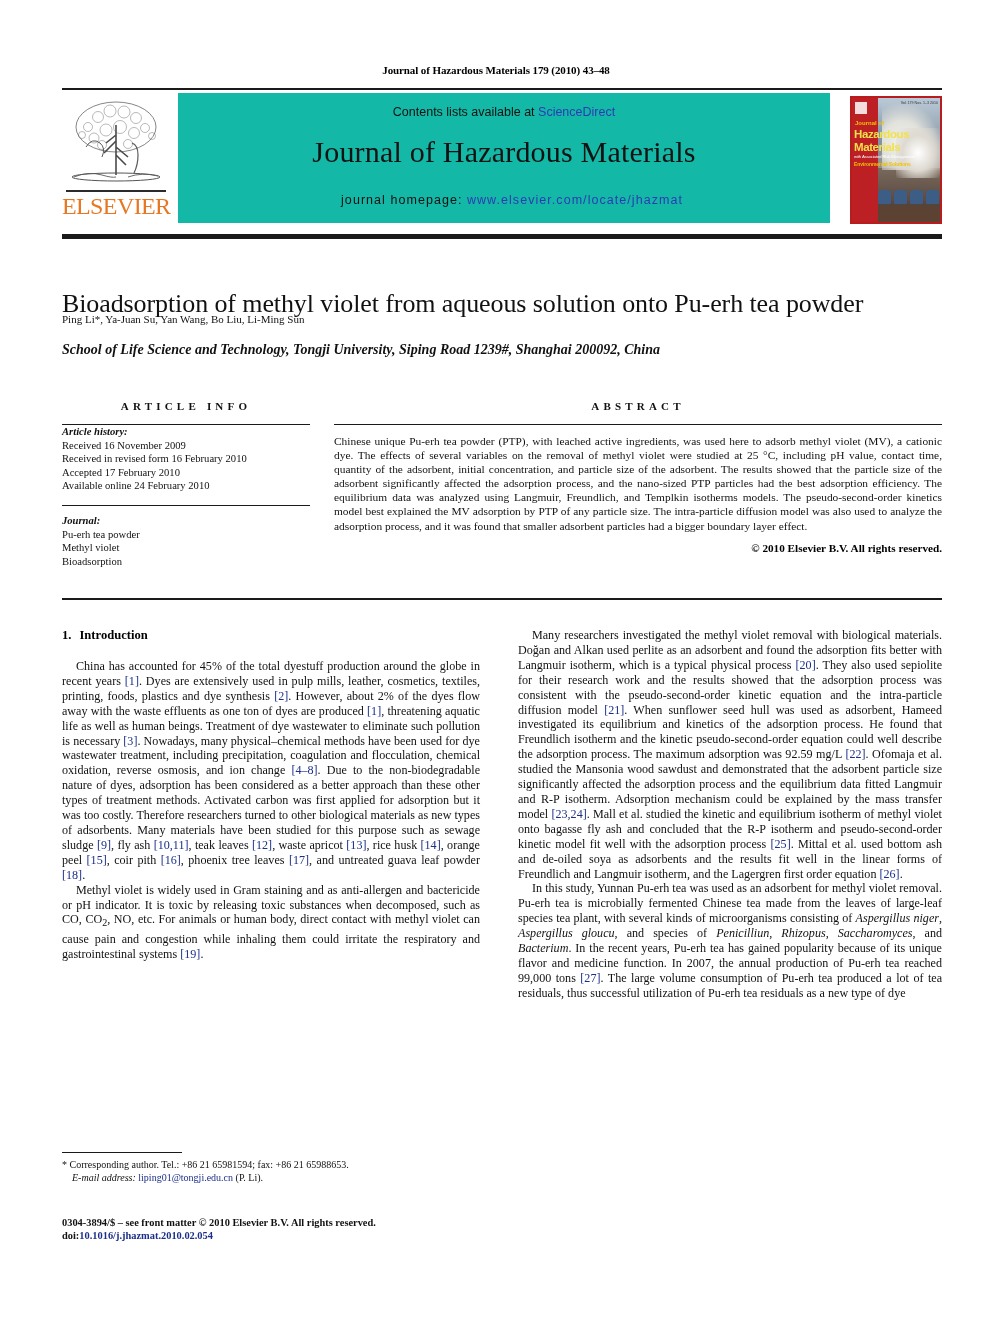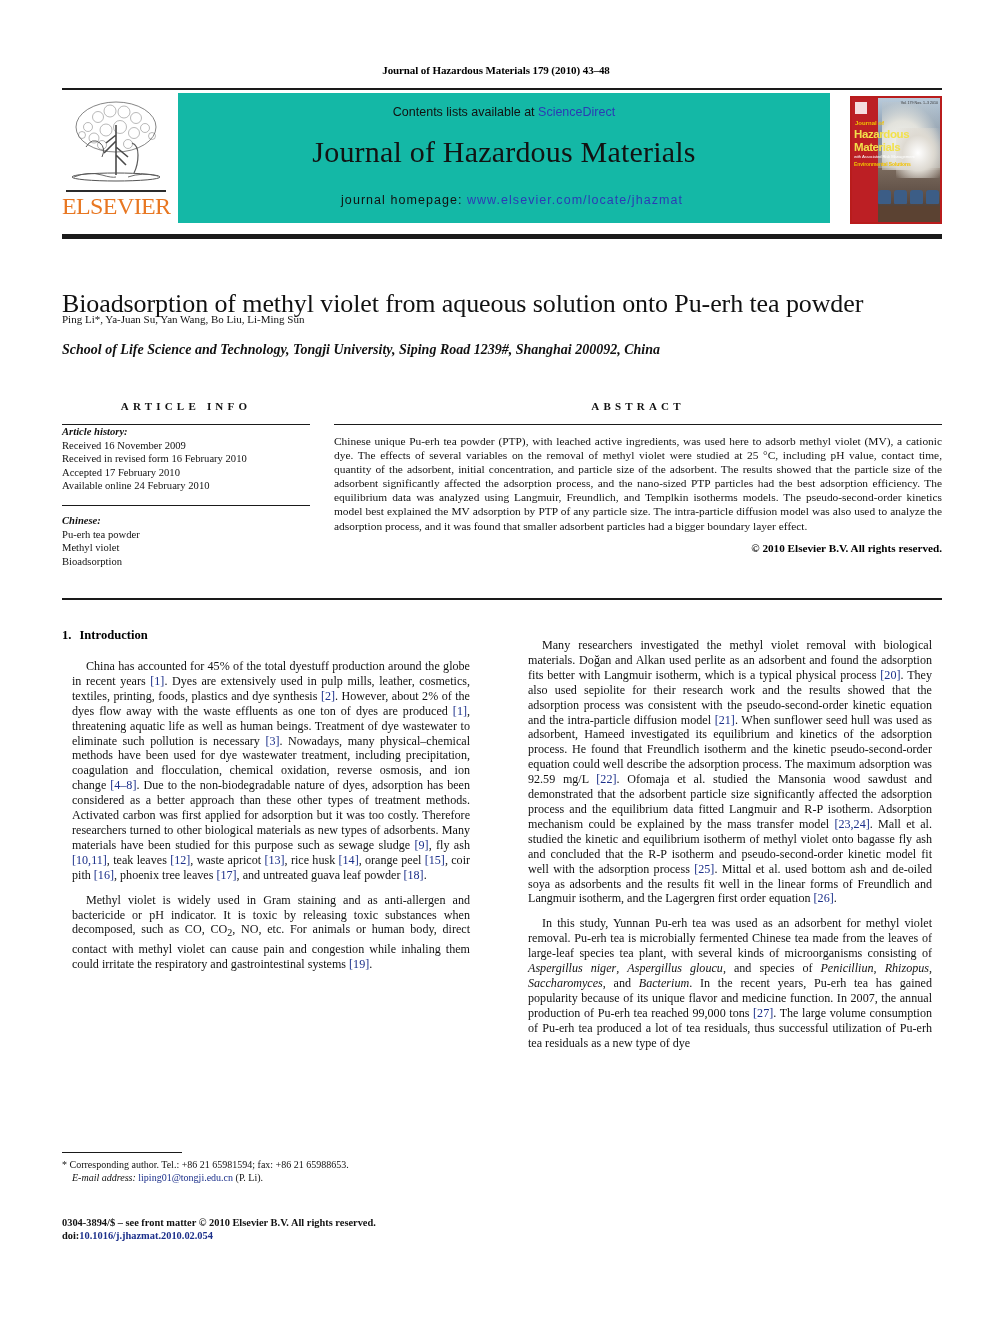--- a/index.html
+++ b/index.html
@@ -319,21 +319,21 @@
     top: 628px;
     width: 424px;
   }
   .heading {
     font-size: 12.6px;
     font-weight: bold;
     margin: 0 0 16px 0;
   }
   .heading .num { margin-right: 8px; }
   p.body {
-    margin: 10px;
+    margin: 0;
     font-size: 12.1px;
     line-height: 14.9px;
     text-align: justify;
     text-indent: 14px;
     color: #111111;
     hyphens: auto;
     -webkit-hyphens: auto;
   }
   p.body + p.body { margin-top: 0; }
   .ref { color: #1b2f8a; }
@@ -459,21 +459,21 @@
     <div class="thin-rule"></div>
     <div class="info-body">
       <span class="info-line it">Article history:</span>
       <span class="info-line">Received 16 November 2009</span>
       <span class="info-line">Received in revised form 16 February 2010</span>
       <span class="info-line">Accepted 17 February 2010</span>
       <span class="info-line">Available online 24 February 2010</span>
     </div>
     <div class="info-rule2"></div>
     <div class="info-body" style="margin-top:0">
-      <span class="info-line it">Chinese:</span>
+      <span class="info-line it">Journal:</span>
       <span class="info-line">Pu-erh tea powder</span>
       <span class="info-line">Methyl violet</span>
       <span class="info-line">Bioadsorption</span>
     </div>
   </div>
 
   <div class="abs-col">
     <div class="sec-label">ABSTRACT</div>
     <div class="thin-rule"></div>
     <div class="abstract-body">Chinese unique Pu-erh tea powder (PTP), with leached active ingredients, was used here to adsorb methyl violet (MV), a cationic dye. The effects of several variables on the removal of methyl violet were studied at 25 °C, including pH value, contact time, quantity of the adsorbent, initial concentration, and particle size of the adsorbent. The results showed that the particle size of the adsorbent significantly affected the adsorption process, and the nano-sized PTP particles had the best adsorption efficiency. The equilibrium data was analyzed using Langmuir, Freundlich, and Templkin isotherms models. The pseudo-second-order kinetics model best explained the MV adsorption by PTP of any particle size. The intra-particle diffusion model was also used to analyze the adsorption process, and it was found that smaller adsorbent particles had a bigger boundary layer effect.</div>

